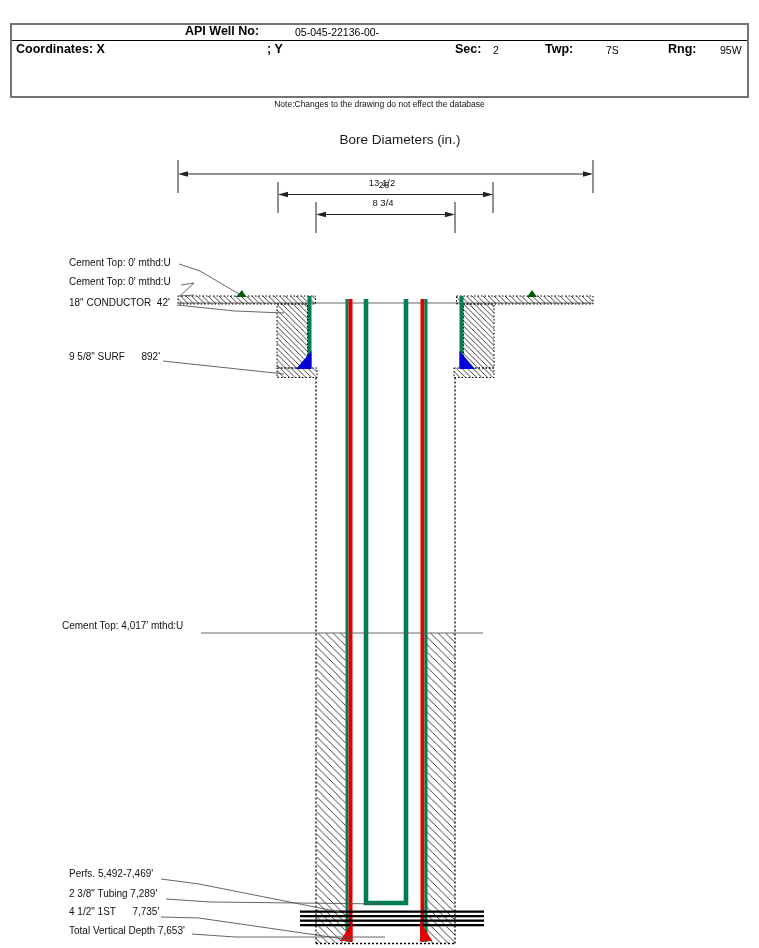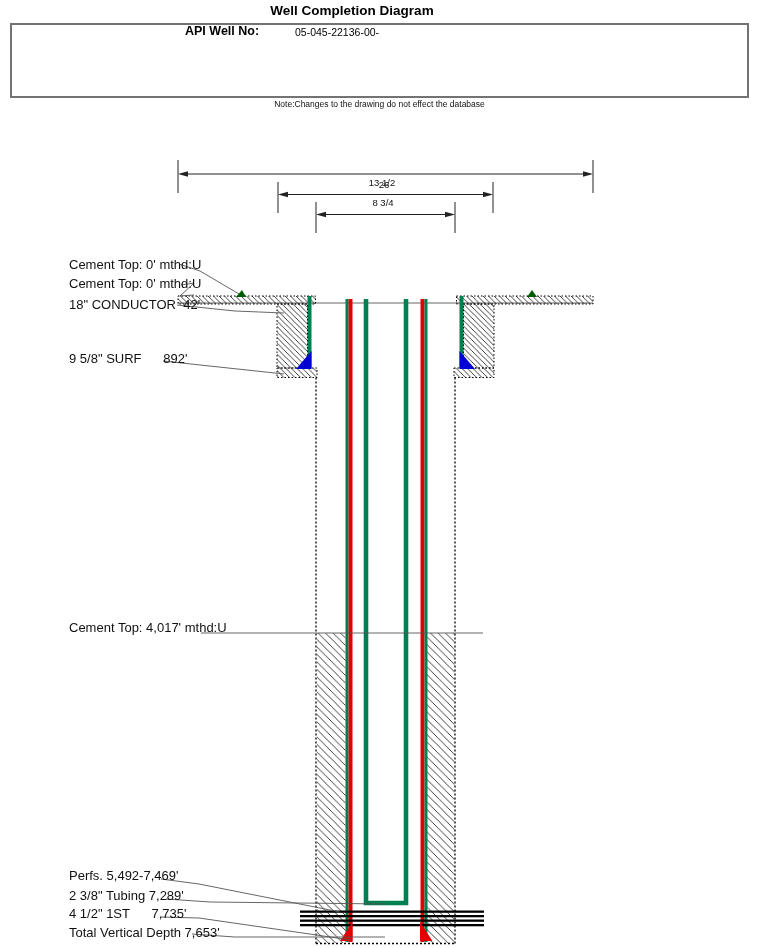--- a/index.html
+++ b/index.html
@@ -13,39 +13,49 @@
   .hdr-row{position:relative;border-bottom:1.5px solid #000;}
   .hdr-row:last-child{border-bottom:none;}
   .hdr-row span{position:absolute;bottom:2px;white-space:pre;}
   .hlab{font-weight:bold;font-size:12.5px;}
   .hval{font-size:10.5px;}
   .note{position:absolute;left:0;top:99px;width:759px;text-align:center;
         font-size:8.5px;color:#111;}
   .bore-title{position:absolute;left:260px;top:132px;width:280px;text-align:center;
         font-size:13.5px;color:#1a1a1a;}
   .dimlab{position:absolute;transform:translateX(-50%);font-size:9.5px;color:#111;}
-  .dlabel{position:absolute;font-size:13px;color:#111;white-space:pre;}
+  .dlabel{position:absolute;font-size:10px;color:#111;white-space:pre;}
   svg{position:absolute;left:0;top:0;}
 </style>
 </head>
 <body>
 
 <div class="page">
 
-  <div class="page-title">Well Completion Diagram</div>
 
   <div class="hdr-table">
     <div class="hdr-row" style="height:14.5px;">
       <span class="hlab" style="left:173px;">API Well No:</span>
       <span class="hval" style="left:283px;">05-045-22136-00-</span>
     </div>
+    <div class="hdr-row" style="height:17.5px;">
+      <span class="hlab" style="left:4px;">Coordinates: X</span>
+      <span class="hlab" style="left:255px;">; Y</span>
+      <span class="hlab" style="left:443px;">Sec:</span>
+      <span class="hval" style="left:481px;">2</span>
+      <span class="hlab" style="left:533px;">Twp:</span>
+      <span class="hval" style="left:594px;">7S</span>
+      <span class="hlab" style="left:656px;">Rng:</span>
+      <span class="hval" style="left:708px;">95W</span>
+    </div>
   </div>
 
   <div class="note">Note:Changes to the drawing do not effect the database</div>
 
+  <div class="bore-title">Bore Diameters (in.)</div>
   <div class="dimlab" style="left:384px;top:157px;margin-top:22px;">26</div>
   <div class="dimlab" style="left:382px;top:177px;">13 1/2</div>
   <div class="dimlab" style="left:383px;top:197px;">8 3/4</div>
 
   <svg width="759" height="948" viewBox="0 0 759 948">
     <defs>
       <pattern id="hatch5" width="5.5" height="5.5" patternUnits="userSpaceOnUse">
         <path d="M-1,-1 L6.5,6.5" stroke="#2a2a2a" stroke-width="0.9"></path>
       </pattern>
       <pattern id="hatch7" width="7.5" height="7.5" patternUnits="userSpaceOnUse">
@@ -134,19 +144,19 @@
       <polyline points="166,899 210,902 386,904"></polyline>
       <polyline points="161,917 199,918 351,940"></polyline>
       <polyline points="192,934 235,937 385,937"></polyline>
     </g>
   </svg>
 
   <div class="dlabel" style="left:69px;top:257px;">Cement Top: 0' mthd:U</div>
   <div class="dlabel" style="left:69px;top:276px;">Cement Top: 0' mthd:U</div>
   <div class="dlabel" style="left:69px;top:297px;">18" CONDUCTOR  42'</div>
   <div class="dlabel" style="left:69px;top:351px;">9 5/8" SURF      892'</div>
-  <div class="dlabel" style="left:69px;top:620px;">Cement Top: 4,017' mthd:U</div>
+  <div class="dlabel" style="left:62px;top:620px;">Cement Top: 4,017' mthd:U</div>
   <div class="dlabel" style="left:69px;top:868px;">Perfs. 5,492-7,469'</div>
   <div class="dlabel" style="left:69px;top:888px;">2 3/8" Tubing 7,289'</div>
   <div class="dlabel" style="left:69px;top:906px;">4 1/2" 1ST      7,735'</div>
   <div class="dlabel" style="left:69px;top:925px;">Total Vertical Depth 7,653'</div>
 
 </div>
 
 </body></html>

